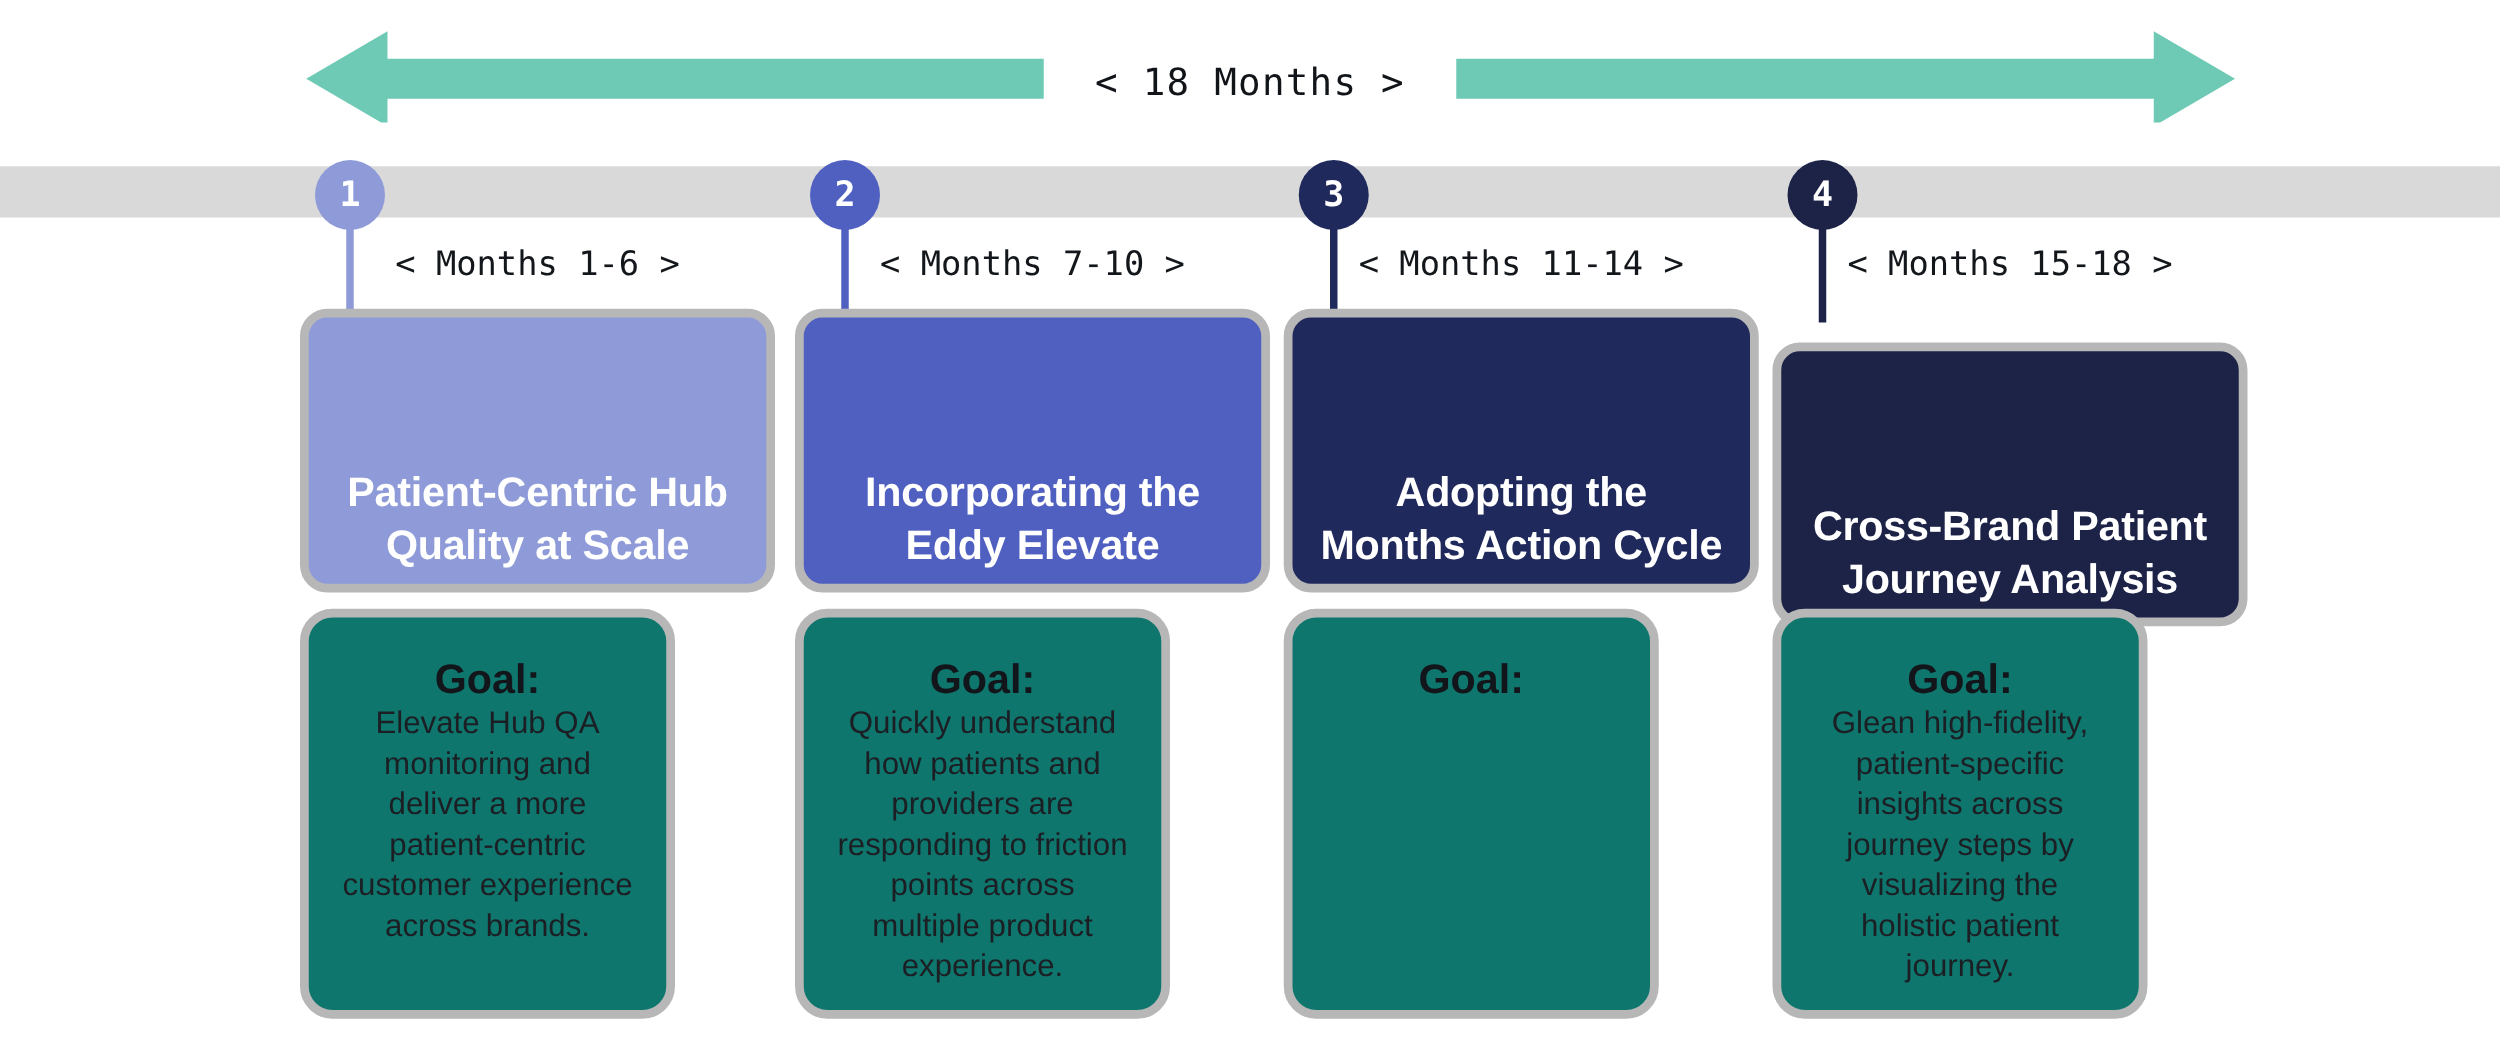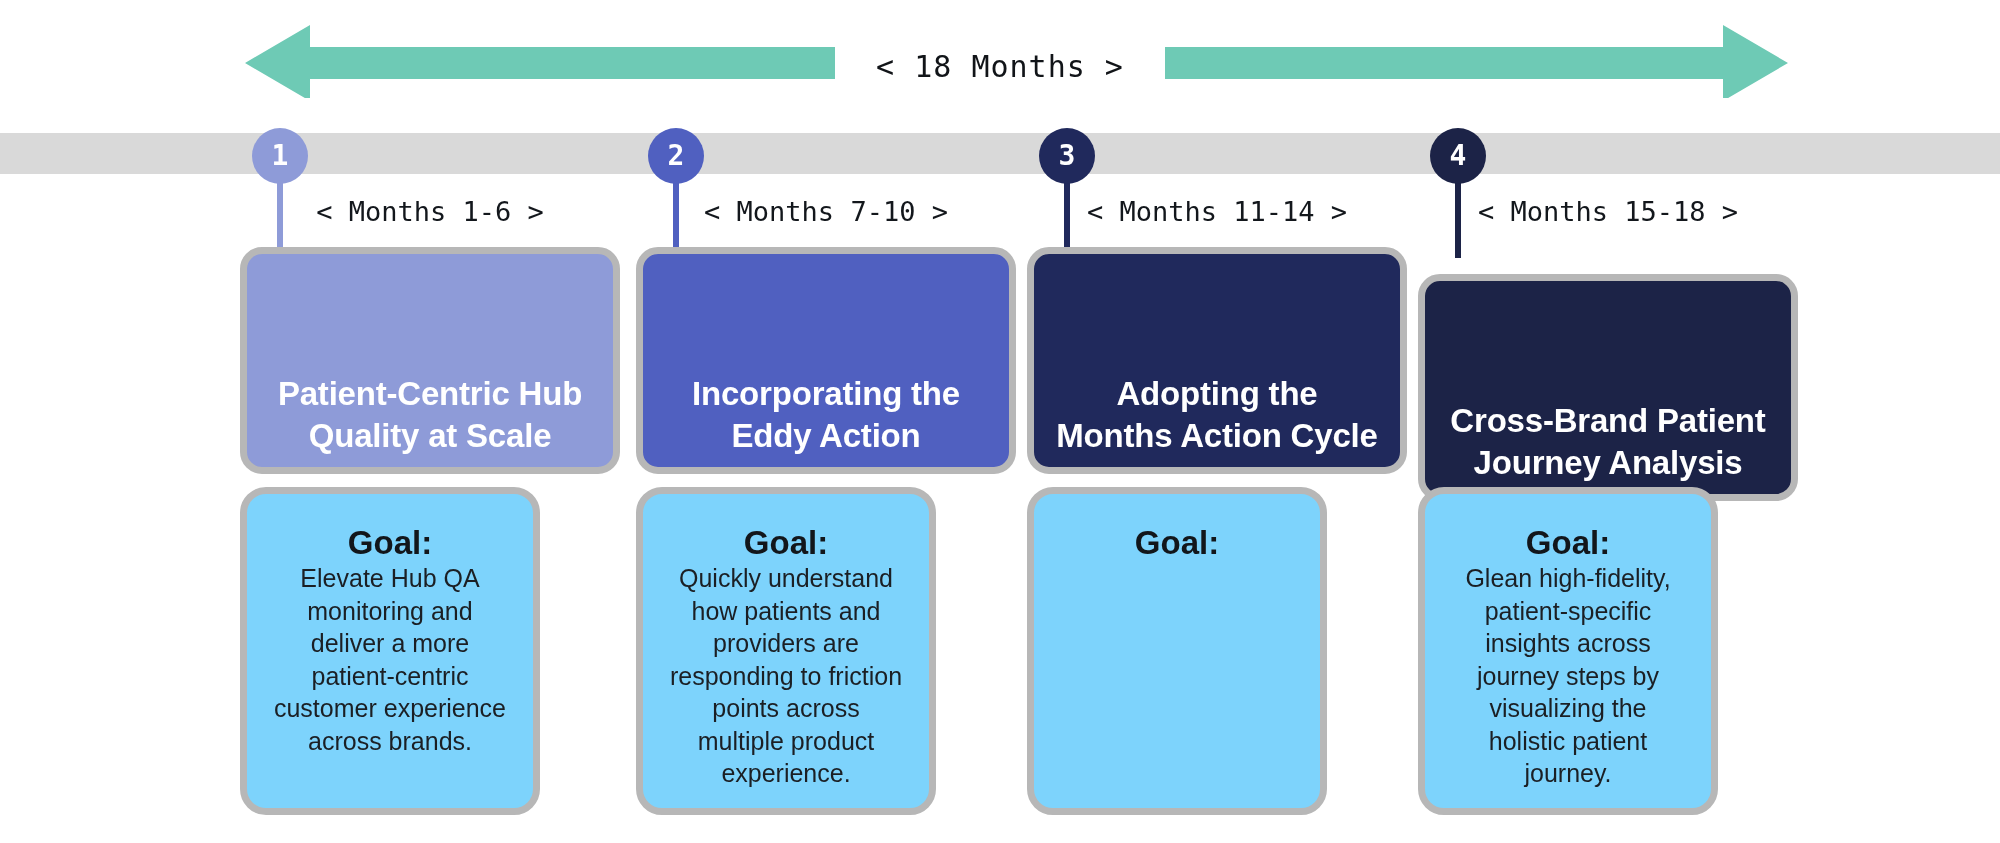--- a/index.html
+++ b/index.html
@@ -77,21 +77,21 @@
     color:#ffffff;
     font-size:33px;
     font-weight:bold;
     line-height:1.28;
     letter-spacing:-0.2px;
   }
 
   .goal-card{
     position:absolute;top:487px;left:0;
     width:300px;height:328px;
-    background:#7dd3fc;
+    background:#0f766e;
     border:7px solid #b7b7b7;
     border-radius:26px;
     box-sizing:border-box;
     padding:18px 20px 10px 20px;
     display:flex;flex-direction:column;align-items:center;
   }
   .goal-head{
     text-align:center;
     font-size:33px;
     font-weight:bold;
@@ -147,21 +147,21 @@
     </div>
     <div class="goal-card">
       <div class="goal-head">Goal:</div>
       <div class="goal-body">Elevate Hub QA monitoring and deliver a more patient-centric customer experience across brands.</div>
     </div>
   </div>
 
   <div class="col" style="left:636px;">
     <div class="months">&lt; Months 7-10 &gt;</div>
     <div class="title-card" style="background:#5060c0;">
-      <div class="title-card-text">Incorporating the Eddy Action</div>
+      <div class="title-card-text">Incorporating the Eddy Elevate</div>
     </div>
     <div class="goal-card">
       <div class="goal-head">Goal:</div>
       <div class="goal-body">Quickly understand how patients and providers are responding to friction points across multiple product experience.</div>
     </div>
   </div>
 
   <div class="col" style="left:1027px;">
     <div class="months">&lt; Months 11-14 &gt;</div>
     <div class="title-card" style="background:#20295c;">

